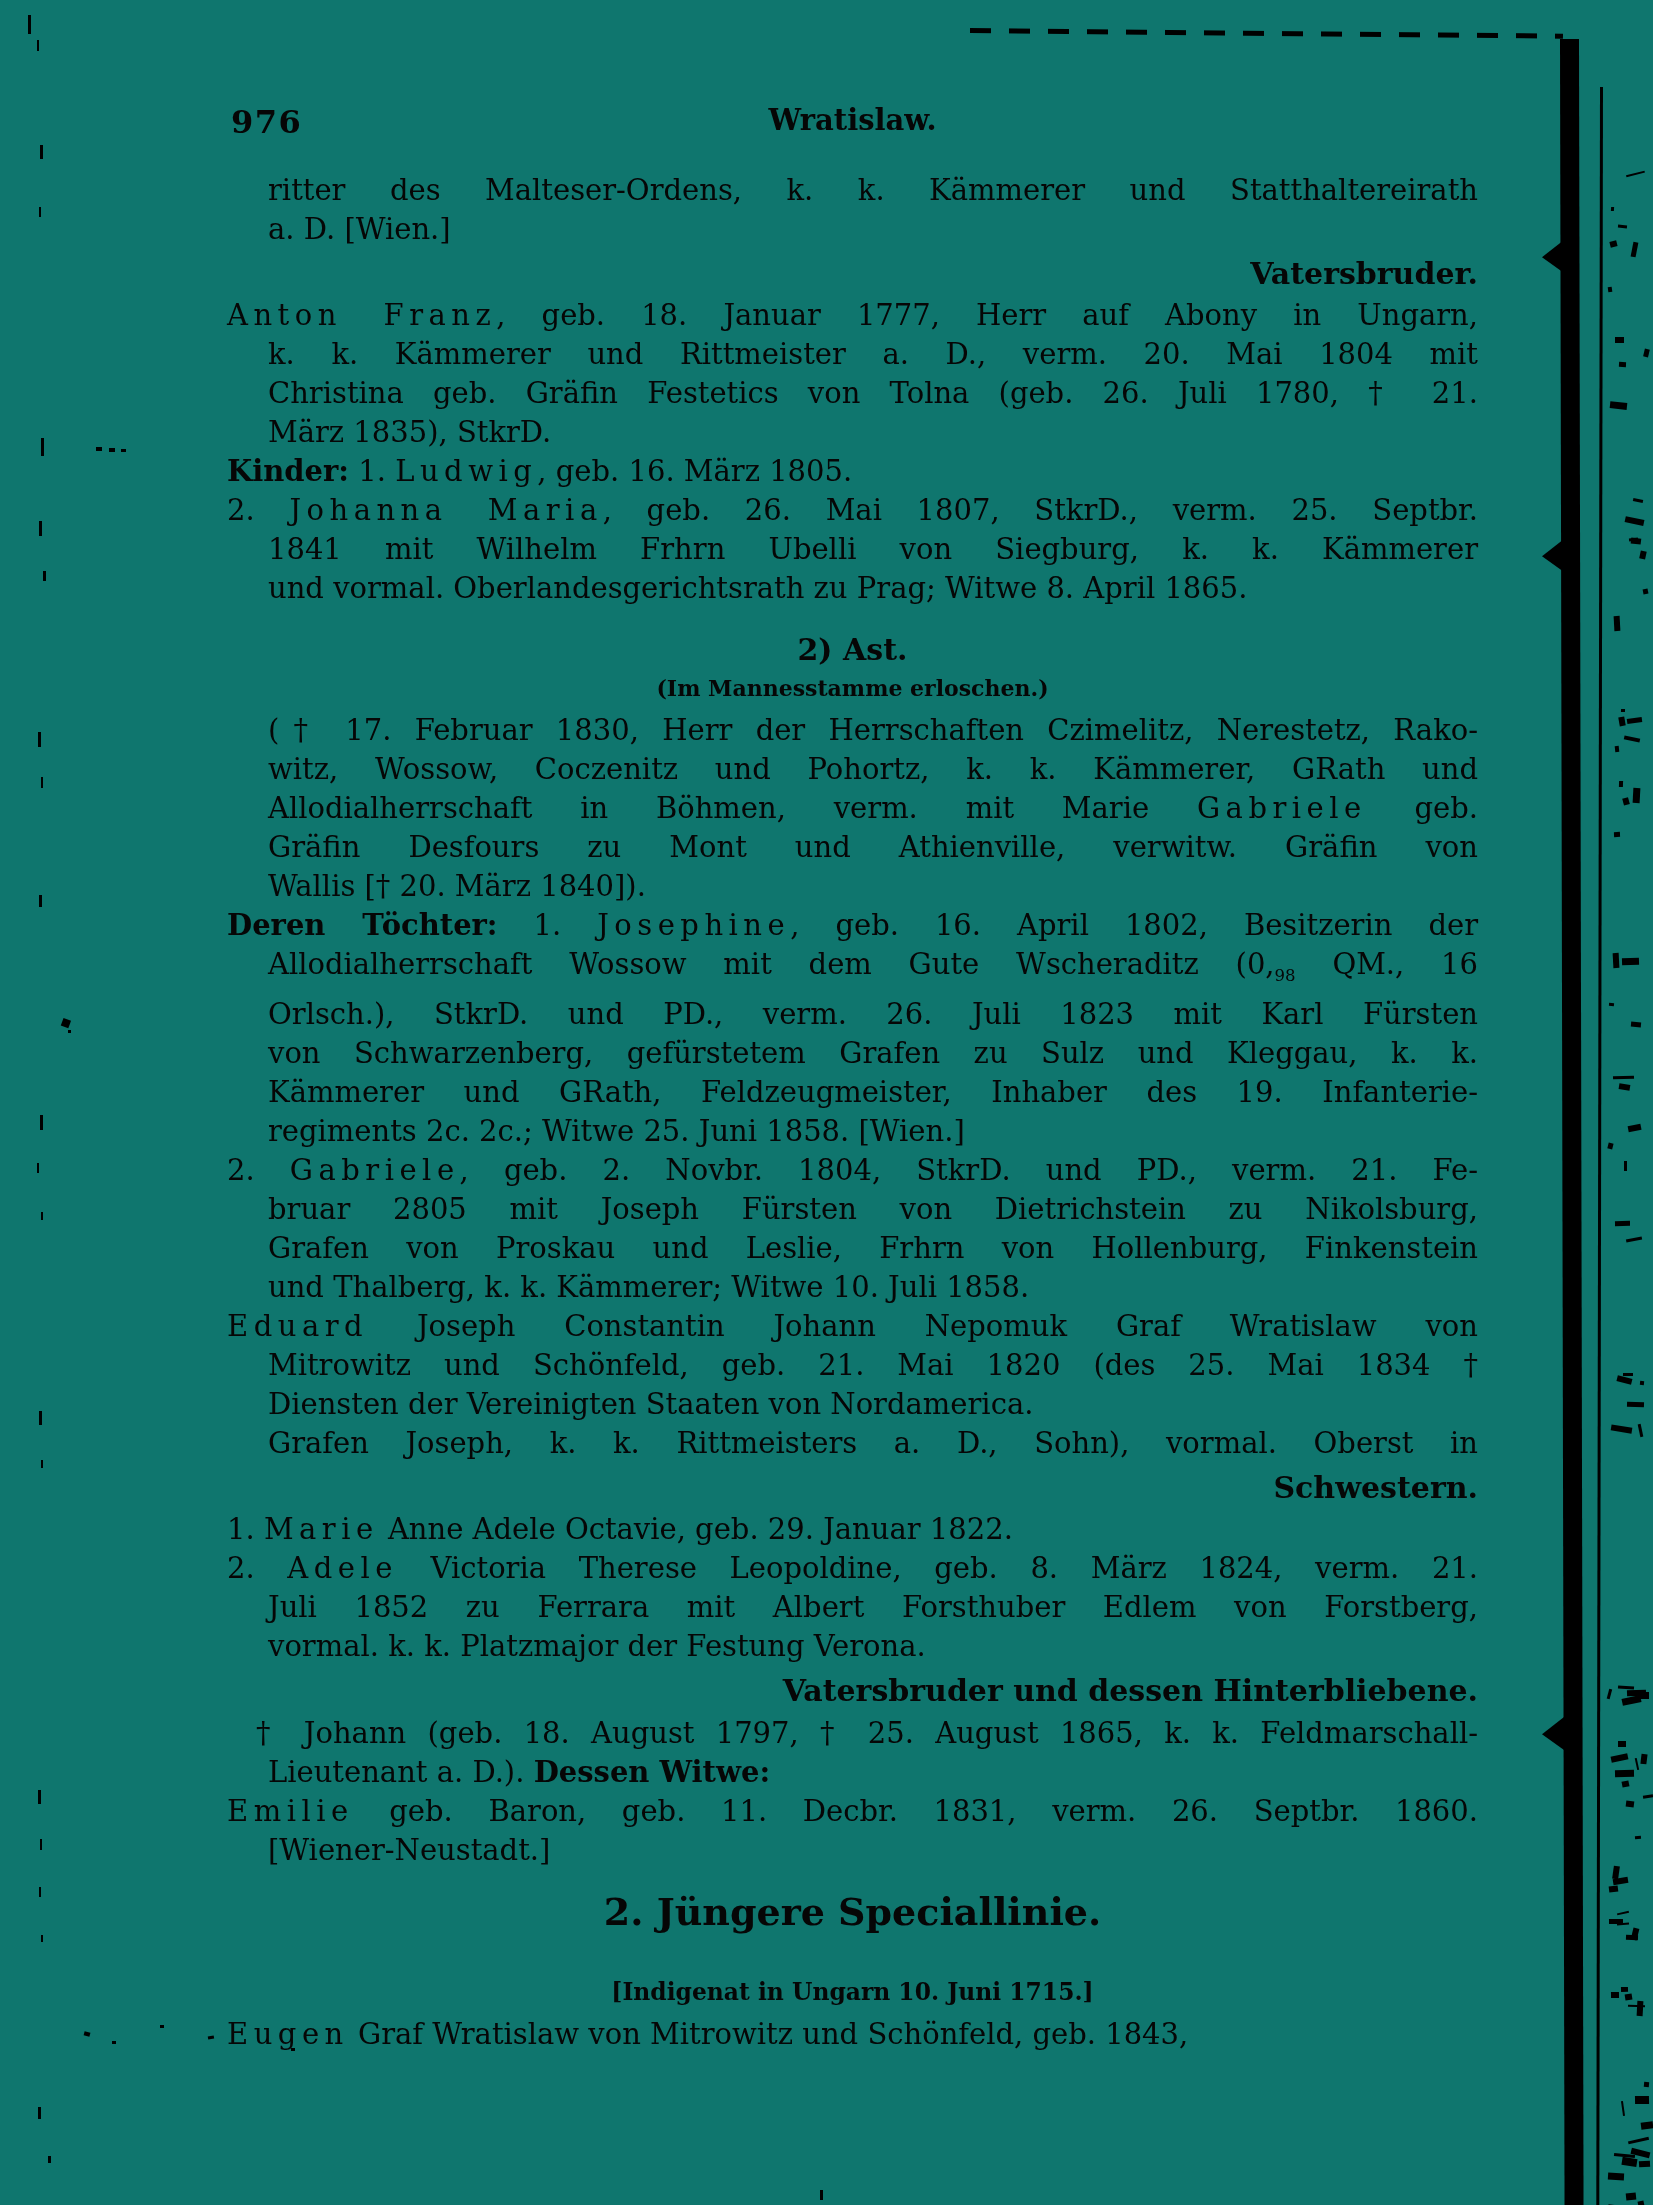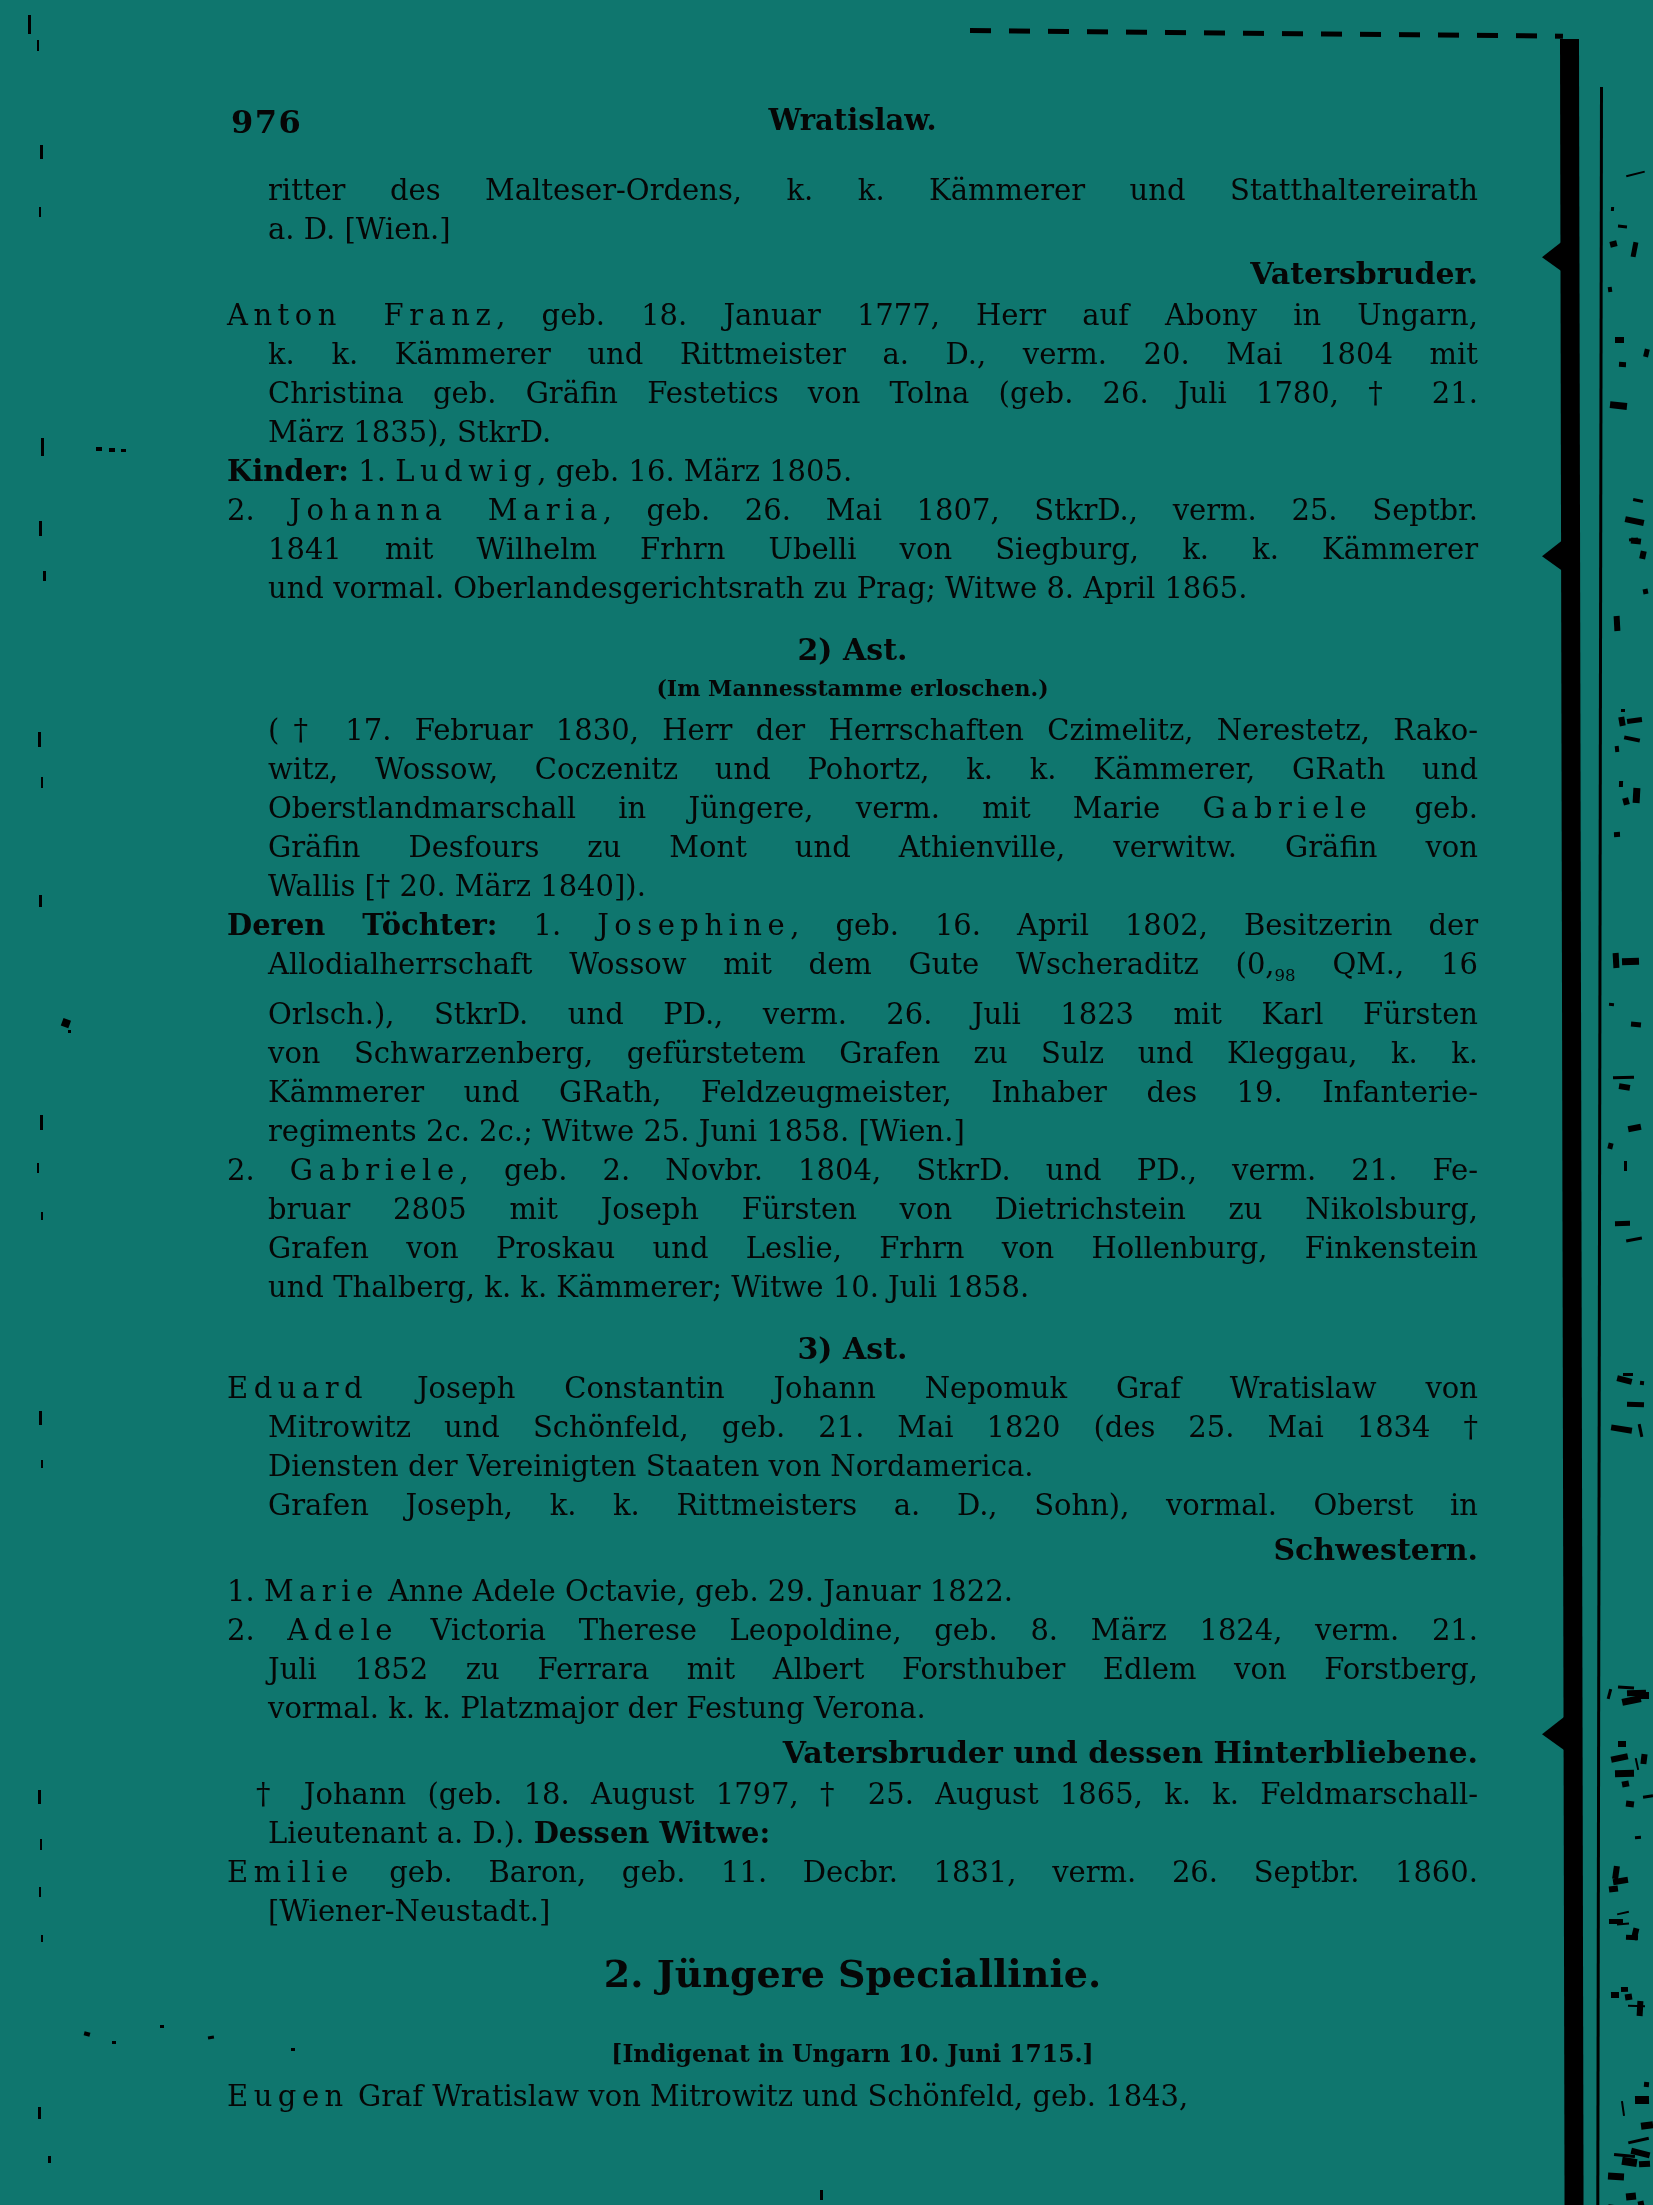--- a/index.html
+++ b/index.html
@@ -194,39 +194,38 @@
         <div class="para">
           <div class="tline jline"><span class="seg">2. </span><span class="seg seg-spaced">Johanna Maria</span><span class="seg">, geb. 26. Mai 1807, StkrD., verm. 25. Septbr.</span></div>
           <div class="tline jline wrapped"><span class="seg">1841 mit Wilhelm Frhrn Ubelli von Siegburg, k. k. Kämmerer</span></div>
           <div class="tline lastline wrapped"><span class="seg">und vormal. Oberlandesgerichtsrath zu Prag; Witwe 8. April 1865.</span></div>
         </div>
         <div class="h-ast">2) Ast.</div>
         <div class="h-note">(Im Mannesstamme erloschen.)</div>
         <div class="para">
           <div class="tline jline wrapped"><span class="seg">(† 17. Februar 1830, Herr der Herrschaften Czimelitz, Nerestetz, Rako-</span></div>
           <div class="tline jline wrapped"><span class="seg">witz, Wossow, Coczenitz und Pohortz, k. k. Kämmerer, GRath und</span></div>
-          <div class="tline jline wrapped"><span class="seg">Oberstlandmarschall in Jüngere, verm. mit Marie </span><span class="seg seg-spaced">Gabriele</span><span class="seg"> geb.</span></div>
+          <div class="tline jline wrapped"><span class="seg">Allodialherrschaft in Böhmen, verm. mit Marie </span><span class="seg seg-spaced">Gabriele</span><span class="seg"> geb.</span></div>
           <div class="tline jline wrapped"><span class="seg">Gräfin Desfours zu Mont und Athienville, verwitw. Gräfin von</span></div>
           <div class="tline lastline wrapped"><span class="seg">Wallis [† 20. März 1840]).</span></div>
         </div>
         <div class="para">
           <div class="tline jline"><span class="seg seg-bold">Deren Töchter:</span><span class="seg"> 1. </span><span class="seg seg-spaced">Josephine</span><span class="seg">, geb. 16. April 1802, Besitzerin der</span></div>
           <div class="tline jline wrapped"><span class="seg">Allodialherrschaft Wossow mit dem Gute Wscheraditz (0,</span><span class="seg seg-sub">98</span><span class="seg"> QM., 16</span></div>
           <div class="tline jline wrapped"><span class="seg">Orlsch.), StkrD. und PD., verm. 26. Juli 1823 mit Karl Fürsten</span></div>
           <div class="tline jline wrapped"><span class="seg">von Schwarzenberg, gefürstetem Grafen zu Sulz und Kleggau, k. k.</span></div>
           <div class="tline jline wrapped"><span class="seg">Kämmerer und GRath, Feldzeugmeister, Inhaber des 19. Infanterie-</span></div>
           <div class="tline lastline wrapped"><span class="seg">regiments 2c. 2c.; Witwe 25. Juni 1858.  [Wien.]</span></div>
         </div>
         <div class="para">
           <div class="tline jline"><span class="seg">2. </span><span class="seg seg-spaced">Gabriele</span><span class="seg">, geb. 2. Novbr. 1804, StkrD. und PD., verm. 21. Fe-</span></div>
           <div class="tline jline wrapped"><span class="seg">bruar 2805 mit Joseph Fürsten von Dietrichstein zu Nikolsburg,</span></div>
           <div class="tline jline wrapped"><span class="seg">Grafen von Proskau und Leslie, Frhrn von Hollenburg, Finkenstein</span></div>
           <div class="tline lastline wrapped"><span class="seg">und Thalberg, k. k. Kämmerer; Witwe 10. Juli 1858.</span></div>
         </div>
-        <div class="h-ast">3) Ast.</div>
         <div class="para">
           <div class="tline jline"><span class="seg seg-spaced">Eduard</span><span class="seg"> Joseph Constantin Johann Nepomuk Graf Wratislaw von</span></div>
           <div class="tline jline wrapped"><span class="seg">Mitrowitz und Schönfeld, geb. 21. Mai 1820 (des 25. Mai 1834 †</span></div>
           <div class="tline lastline wrapped"><span class="seg">Diensten der Vereinigten Staaten von Nordamerica.</span></div>
           <div class="tline jline wrapped"><span class="seg">Grafen Joseph, k. k. Rittmeisters a. D., Sohn), vormal. Oberst in</span></div>
         </div>
         <div class="h-section">Schwestern.</div>
         <div class="para">
           <div class="tline lastline"><span class="seg">1. </span><span class="seg seg-spaced">Marie</span><span class="seg"> Anne Adele Octavie, geb. 29. Januar 1822.</span></div>
         </div>

